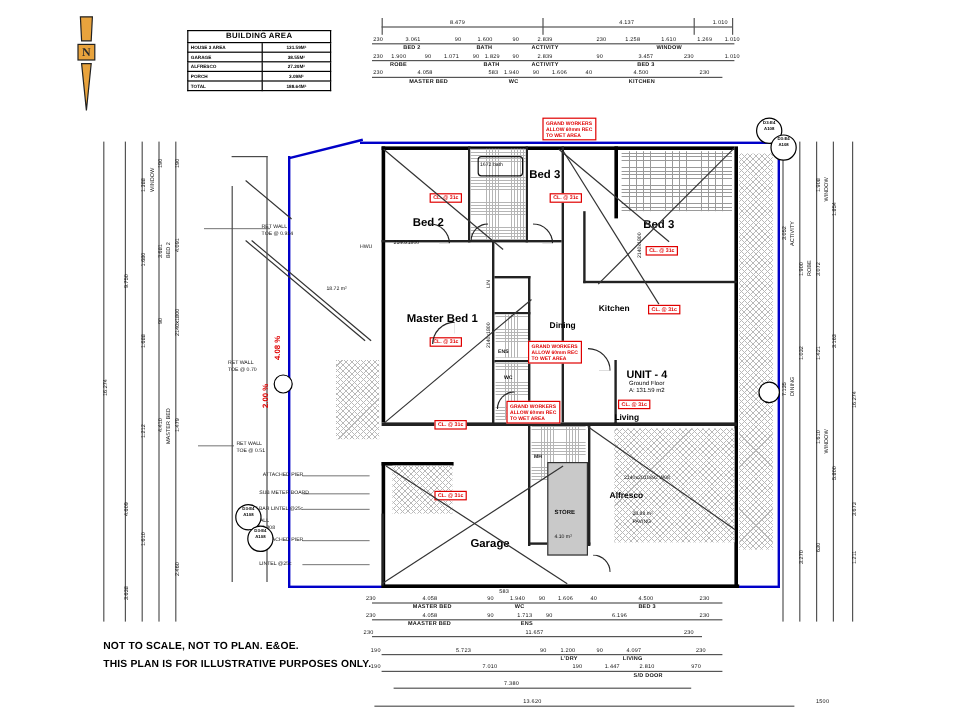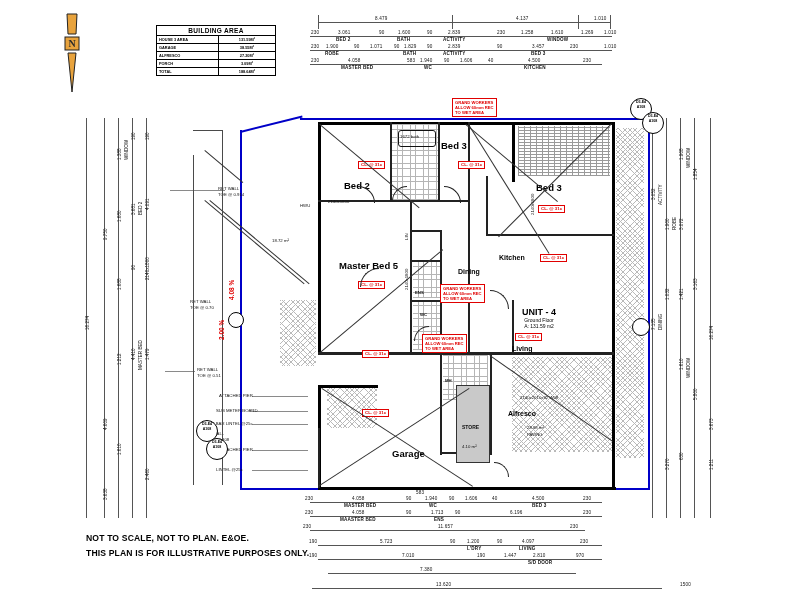--- a/index.html
+++ b/index.html
@@ -360,21 +360,21 @@
   <div class="redbox" style="left:358px;top:161px;">CL. @ 31c</div>
   <div class="tiny" style="left:328px;top:199px;">2140x1800</div>
 
   <div class="rlabel" style="left:441px;top:140px;">Bed 3</div>
   <div class="redbox" style="left:458px;top:161px;">CL. @ 31c</div>
 
   <div class="rlabel" style="left:536px;top:182px;">Bed 3</div>
   <div class="redbox" style="left:538px;top:205px;">CL. @ 31c</div>
   <div class="tinyv" style="left:530px;top:215px;">2140x1800</div>
 
-  <div class="rlabel" style="left:339px;top:260px;">Master Bed 5</div>
+  <div class="rlabel" style="left:339px;top:260px;">Master Bed 1</div>
   <div class="redbox" style="left:358px;top:281px;">CL. @ 31c</div>
   <div class="tinyv" style="left:404px;top:290px;">2140x1800</div>
 
   <div class="rlabel sm" style="left:458px;top:268px;">Dining</div>
 
   <div class="rlabel sm" style="left:499px;top:254px;">Kitchen</div>
   <div class="redbox" style="left:540px;top:254px;">CL. @ 31c</div>
 
   <div class="rlabel sm" style="left:512px;top:345px;">Living</div>
 

